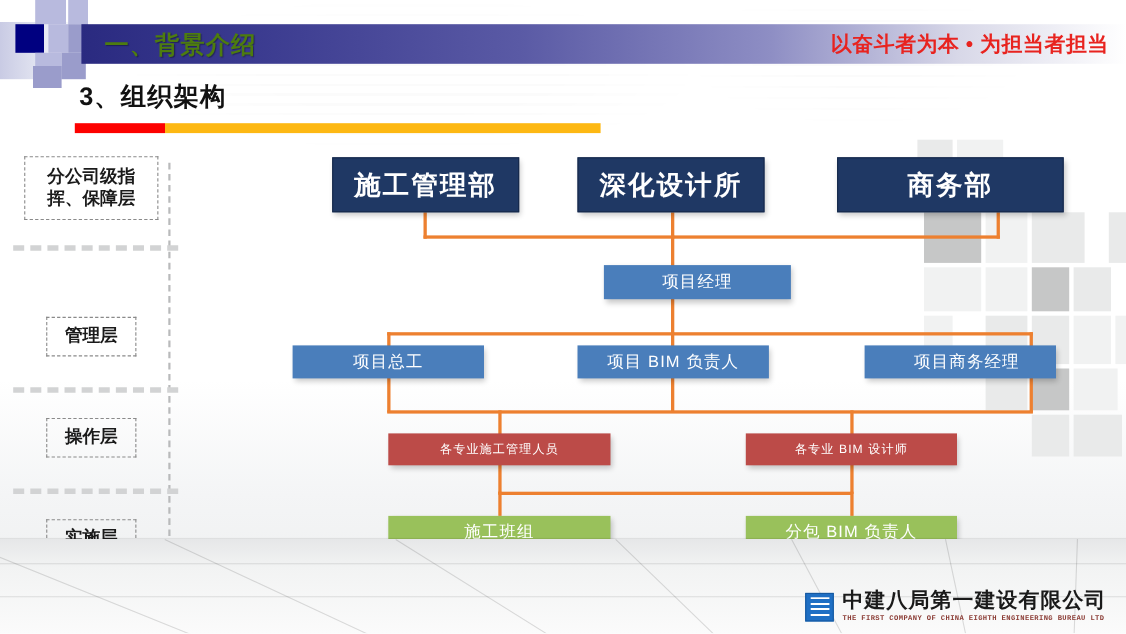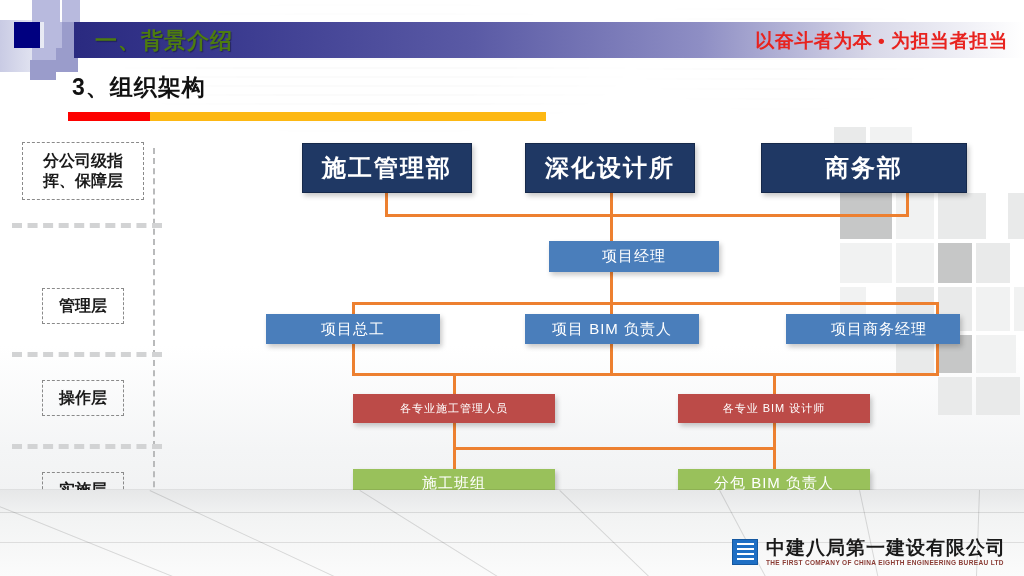--- a/index.html
+++ b/index.html
@@ -123,21 +123,21 @@
   .logo-mark{
     width:26px;height:26px;background:#1f6fc4;margin-right:8px;
     display:flex;align-items:center;justify-content:center;
     box-sizing:border-box;border:1px solid #1558a0;
   }
   .logo-mark i{
     display:block;width:17px;height:17px;
     background:
       linear-gradient(180deg,#fff 0 2px,transparent 2px 5px,#fff 5px 7px,transparent 7px 10px,#fff 10px 12px,transparent 12px 15px,#fff 15px 17px);
   }
-  .logo-txt{display:flex;flex-direction:column;line-height:1;}
+  .logo-txt{display:flex;flex-direction:column;line-height:1;font-family:Liberation Mono, monospace;}
   .logo-cn{font-size:19px;font-weight:bold;color:#1a1a1a;letter-spacing:1px;}
   .logo-en{font-size:6.5px;color:#8a3b34;letter-spacing:.35px;margin-top:3px;font-weight:bold;}
 </style>
 </head>
 <body>
 
 <div class="slide">
 
   <div class="bg-wash"></div>
   <div class="bg-globe"></div>

